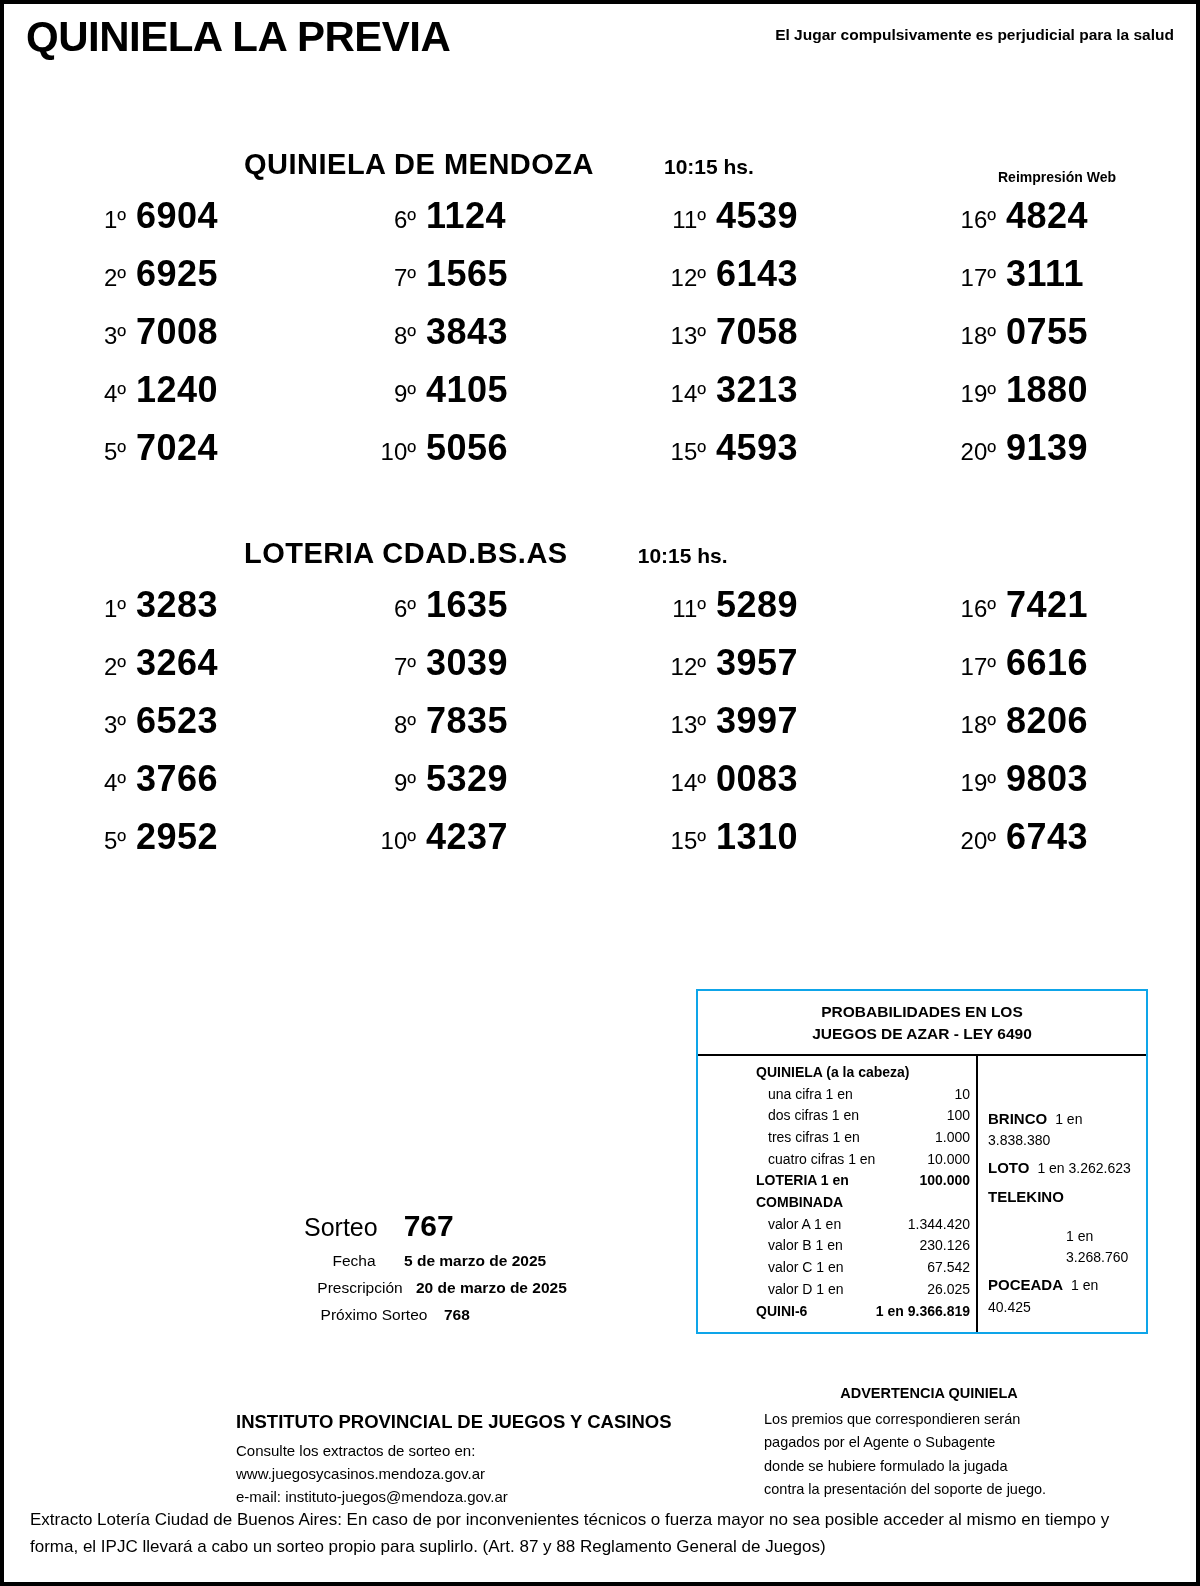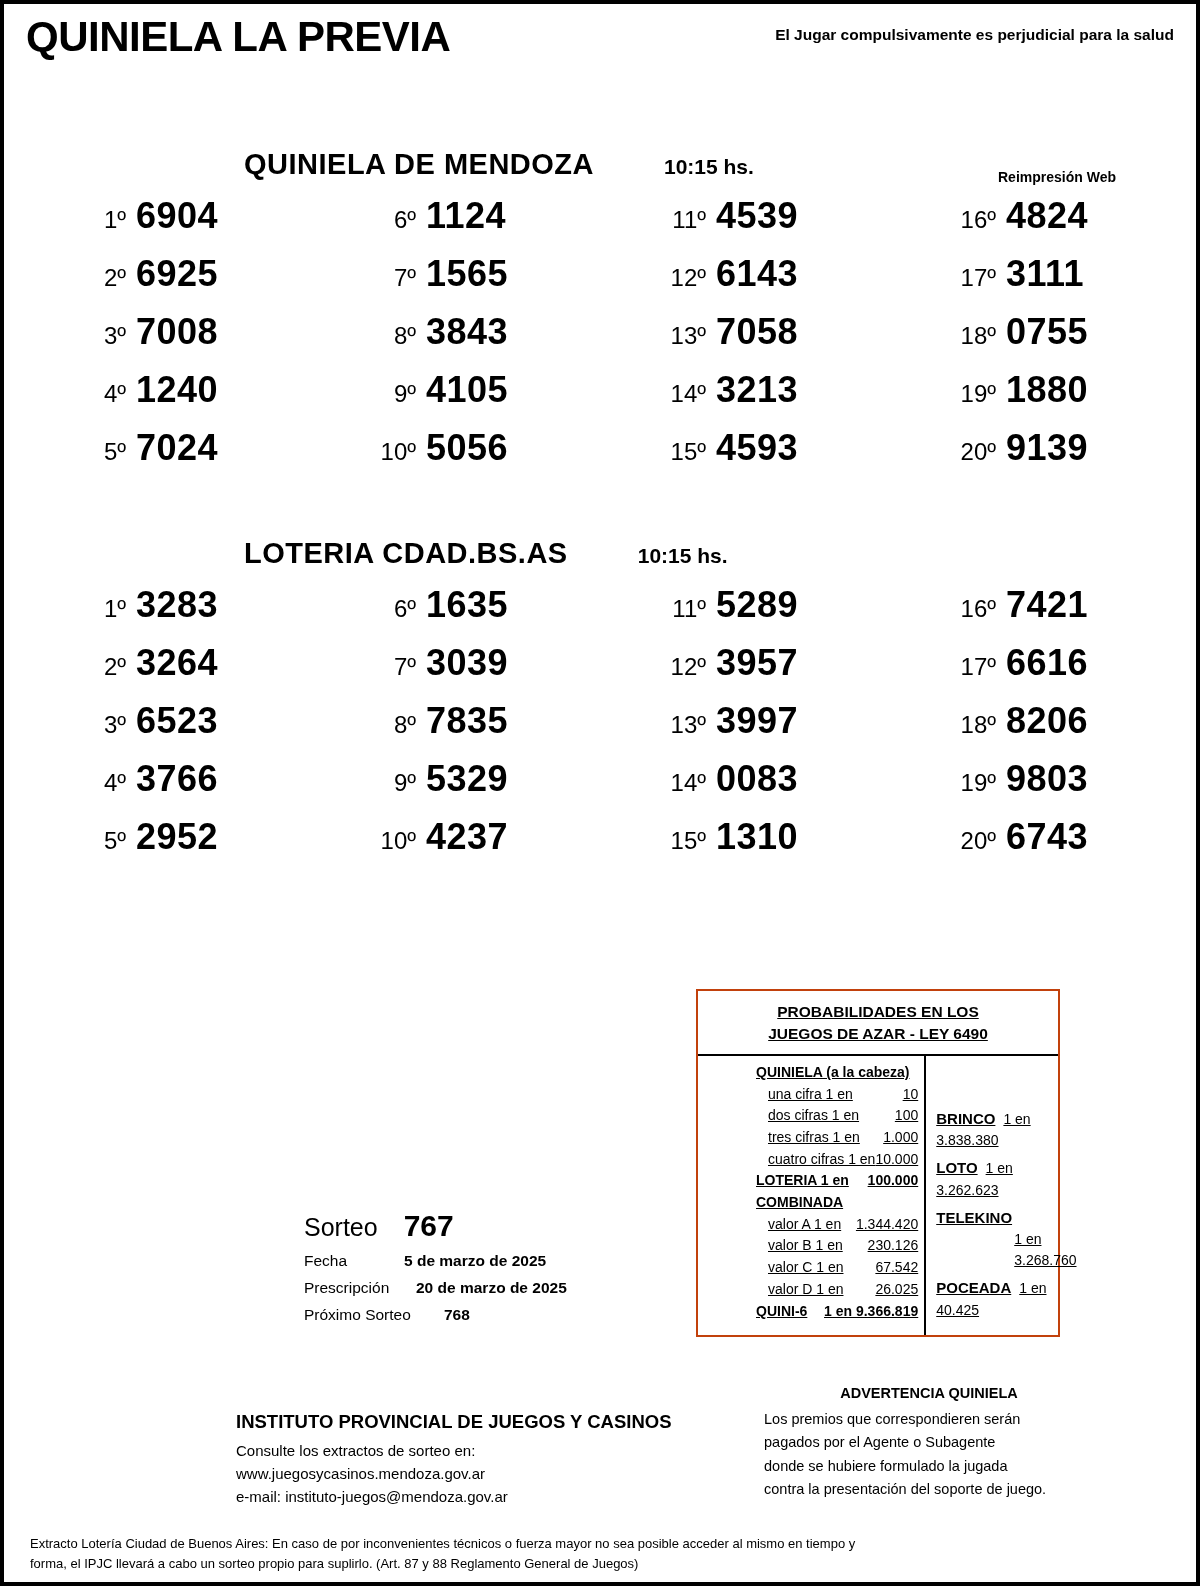--- a/index.html
+++ b/index.html
@@ -110,32 +110,32 @@
   .sorteo-line {
     display: flex;
     align-items: baseline;
   }
   .sorteo-label { font-size: 25px; }
   .sorteo-value { font-size: 30px; font-weight: bold; margin-left: 26px; }
   .sorteo-sub {
     font-size: 15.5px;
     margin-top: 9px;
     display: flex;
+    text-align: center;
   }
   .sorteo-sub .k { width: 100px; }
   .sorteo-sub .v { font-weight: bold; }
   .sorteo-sub.indent .k { width: 112px; }
   
   .prob-box {
     position: absolute;
     left: 692px;
     top: 985px;
-    width: 364px;
-    border: 2px solid #c2410c;
-    text-decoration: underline;
+    width: 452px;
+    border: 2px solid #0ea5e9;
   }
   .prob-title {
     text-align: center;
     font-size: 15.5px;
     font-weight: bold;
     line-height: 1.45;
     padding: 10px 4px 8px 4px;
     border-bottom: 2px solid #000;
   }
   .prob-body {
@@ -156,21 +156,21 @@
     border-radius: 25px;
   }
   .pl-row { display: flex; justify-content: space-between; line-height: 1.55; }
   .pl-row .lbl { white-space: nowrap; }
   .pl-row .val { font-variant-numeric: tabular-nums; }
   .pl-row.bold .lbl, .pl-row.bold .val { font-weight: bold; }
   .pl-row.sub .lbl { padding-left: 12px; }
   .pr-row { line-height: 1.5; margin-bottom: 6px; }
   .pr-row .nm { font-weight: bold; font-size: 15px; }
   .pr-row .vl { margin-left: 8px; }
-  .pr-row.two-line .vl { display: block; margin-left: 78px; }
+  .pr-row.two-line .vl { display: block; margin-left: 78px; margin-top: 18px; }
   
   .advert {
     position: absolute;
     left: 760px;
     top: 1378px;
     width: 330px;
     font-size: 14.5px;
     line-height: 1.6;
   }
   .advert-title {
@@ -189,22 +189,22 @@
   .institute-title {
     font-size: 18.5px;
     font-weight: bold;
     margin-bottom: 2px;
   }
   
   .footer-note {
     position: absolute;
     left: 26px;
     right: 26px;
-    bottom: 8px;
-    font-size: 13px;
+    bottom: 22px;
+    font-size: 17px;
     line-height: 1.55;
   }
 </style>
 </head>
 <body>
 
 <div class="page">
 
   <div class="top-header">
     <div class="brand">QUINIELA LA PREVIA</div>

